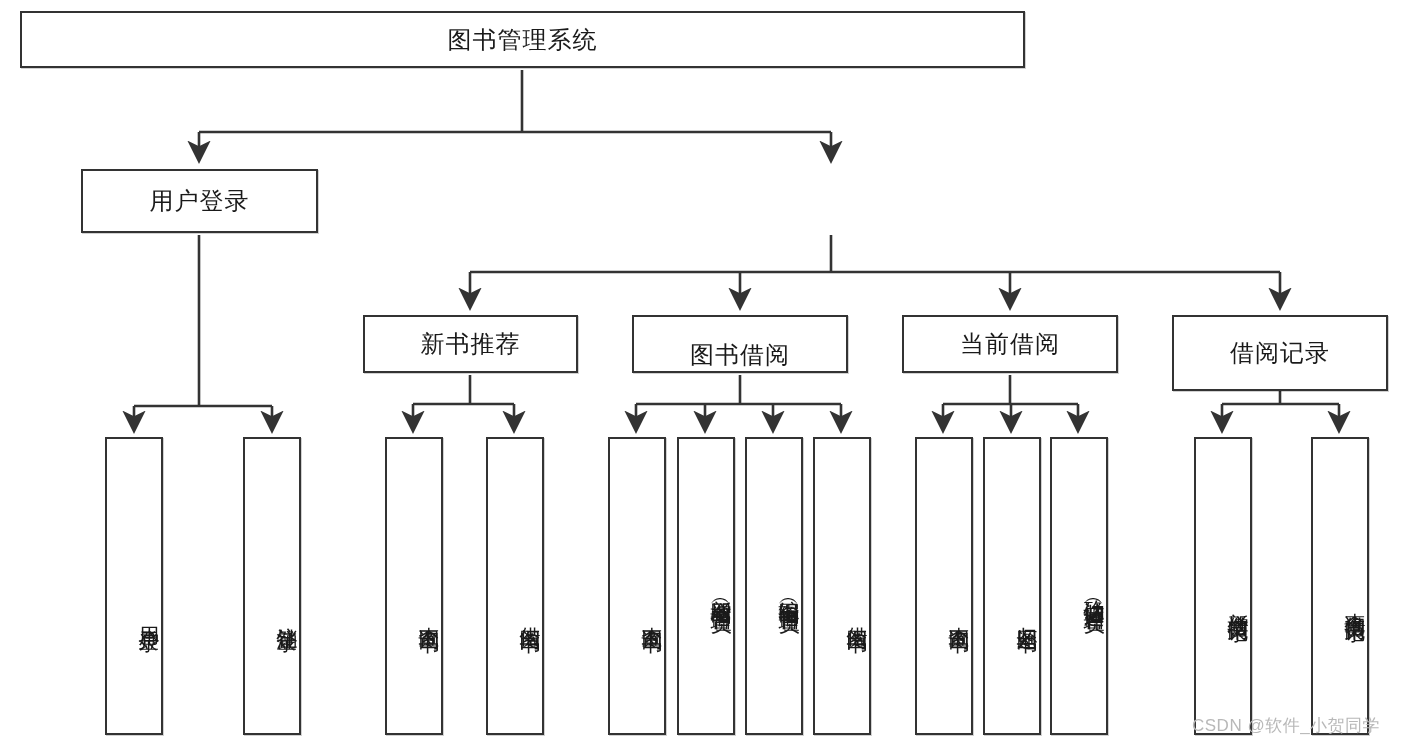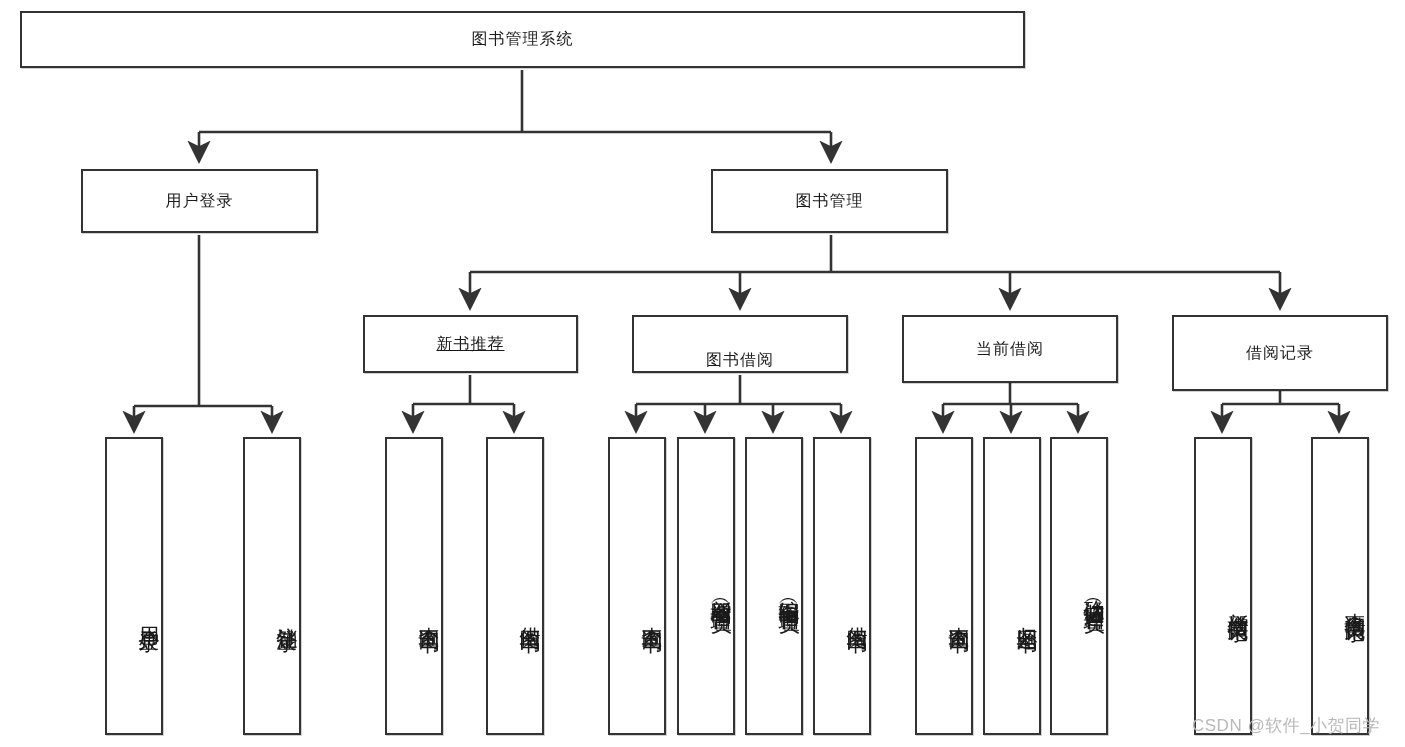--- a/index.html
+++ b/index.html
@@ -30,21 +30,21 @@
     box-sizing: border-box;
     border: 2.5px solid #333333;
     background: #ffffff;
     display: flex;
     align-items: center;
     justify-content: center;
     color: #1a1a1a;
     box-shadow: 1px 1px 0 rgba(0,0,0,0.18);
   }
   .node.horiz {
-    font-size: 16px;
+    font-size: 24px;
     letter-spacing: 1px;
   }
   .node.vert {
     writing-mode: vertical-rl;
     text-orientation: upright;
     font-size: 21px;
     line-height: 1.16;
     letter-spacing: 2px;
     align-items: flex-start;
     justify-content: center;
@@ -122,31 +122,28 @@
     </g>
   </svg>
 
   <div class="node horiz" style="left:20px; top:11px; width:1005px; height:57px;">
     <span class="label">图书管理系统</span>
   </div>
 
   <div class="node horiz" style="left:81px; top:169px; width:237px; height:64px;">
     <span class="label">用户登录</span>
   </div>
-  <div class="node horiz" style="left:711px; top:169px; width:237px; height:64px;">
-    <span class="label">图书管理</span>
-  </div>
 
-  <div class="node horiz" style="left:363px; top:315px; width:215px; height:58px;text-decoration:underline;">
+  <div class="node horiz" style="left:363px; top:315px; width:215px; height:58px;">
     <span class="label">新书推荐</span>
   </div>
   <div class="node horiz" style="left:632px; top:315px; width:216px; height:58px;align-items:flex-end;">
     <span class="label">图书借阅</span>
   </div>
-  <div class="node horiz" style="left:902px; top:315px; width:216px; height:68px;">
+  <div class="node horiz" style="left:902px; top:315px; width:216px; height:58px;">
     <span class="label">当前借阅</span>
   </div>
   <div class="node horiz" style="left:1172px; top:315px; width:216px; height:76px;">
     <span class="label">借阅记录</span>
   </div>
 
   <div class="node vert tall" style="left:105px; top:437px; width:58px; height:298px;">
     <span class="label">用户登录</span>
   </div>
   <div class="node vert tall" style="left:243px; top:437px; width:58px; height:298px;">

